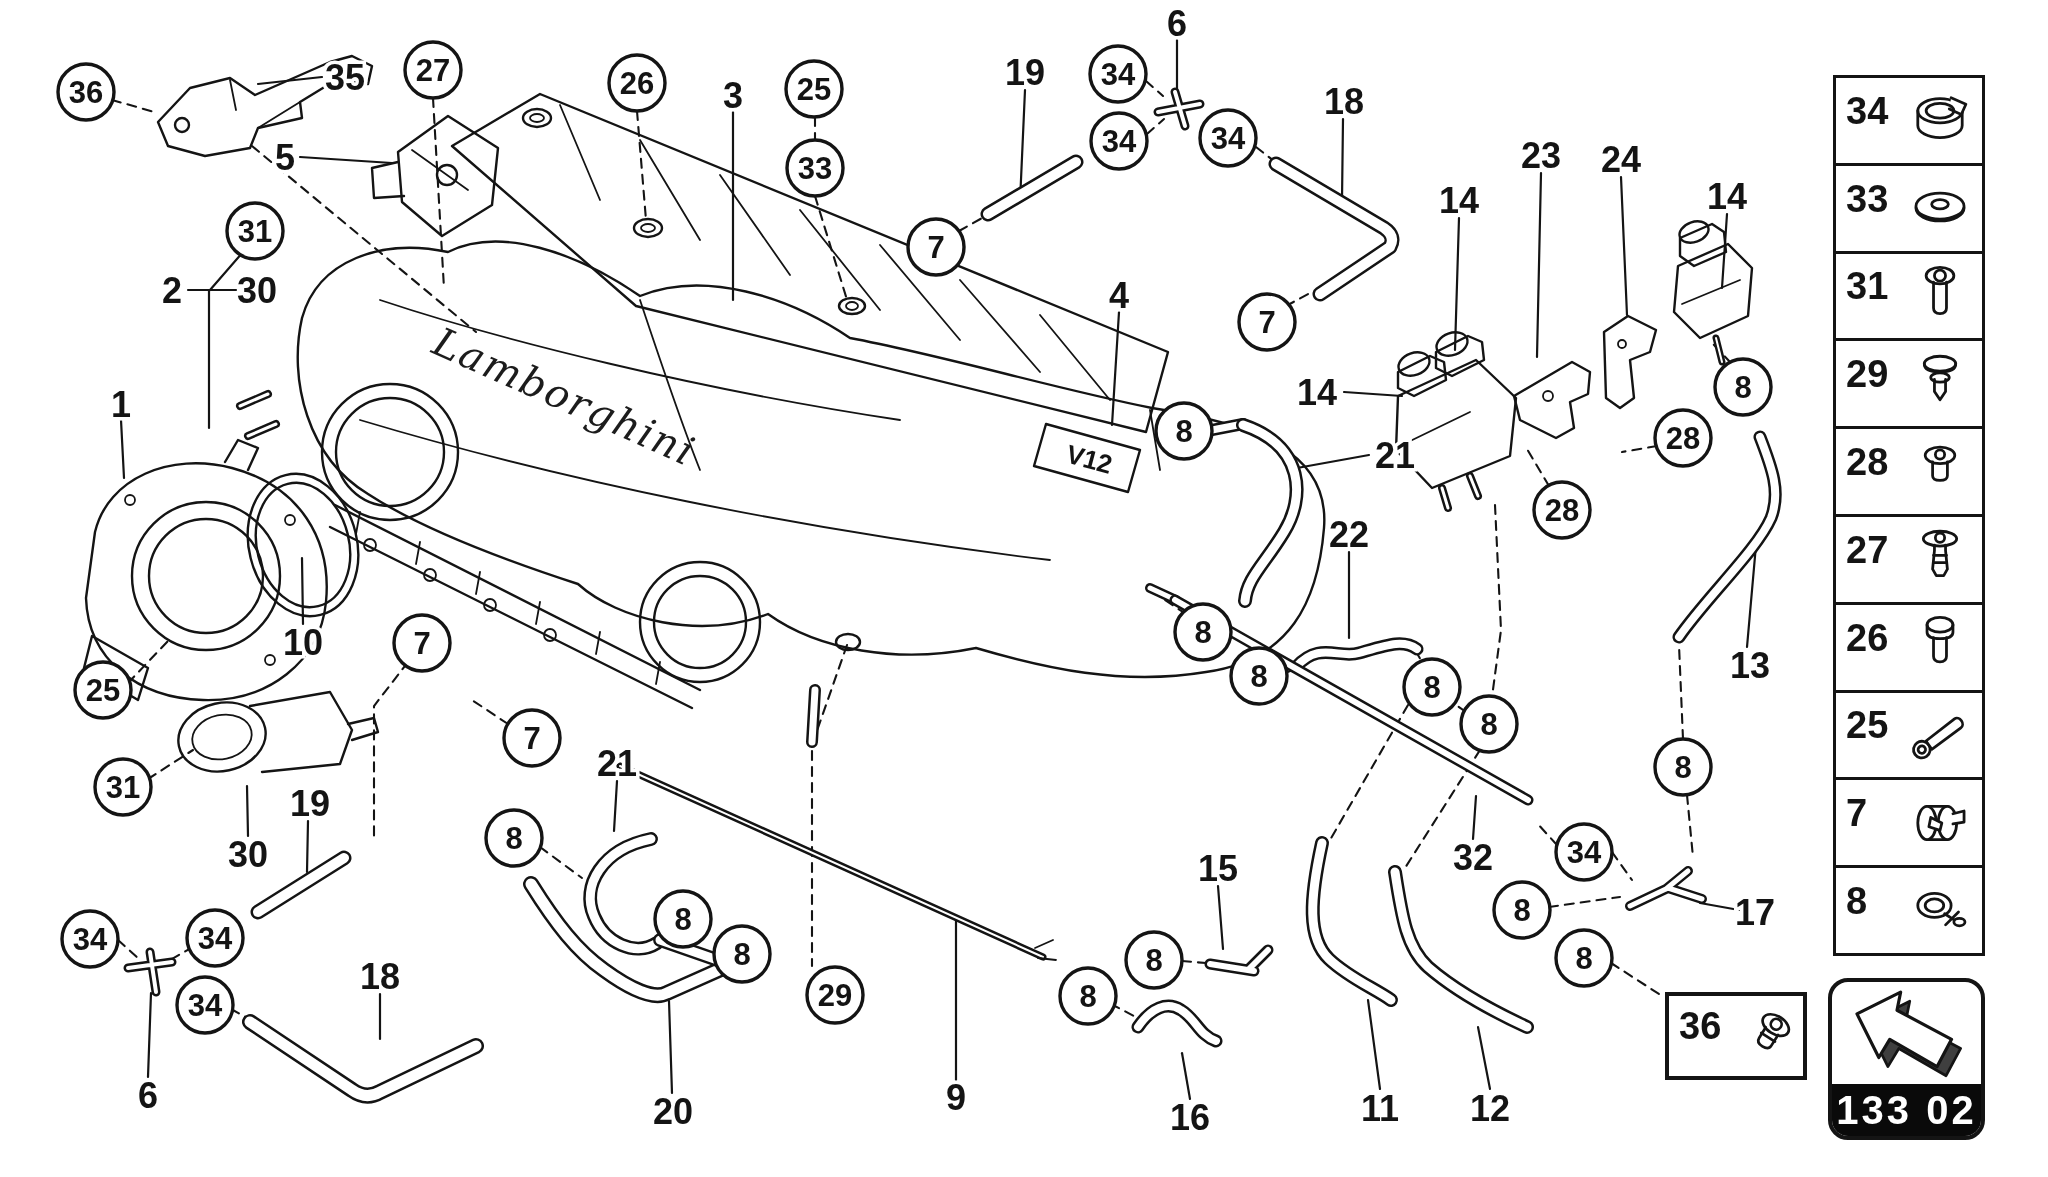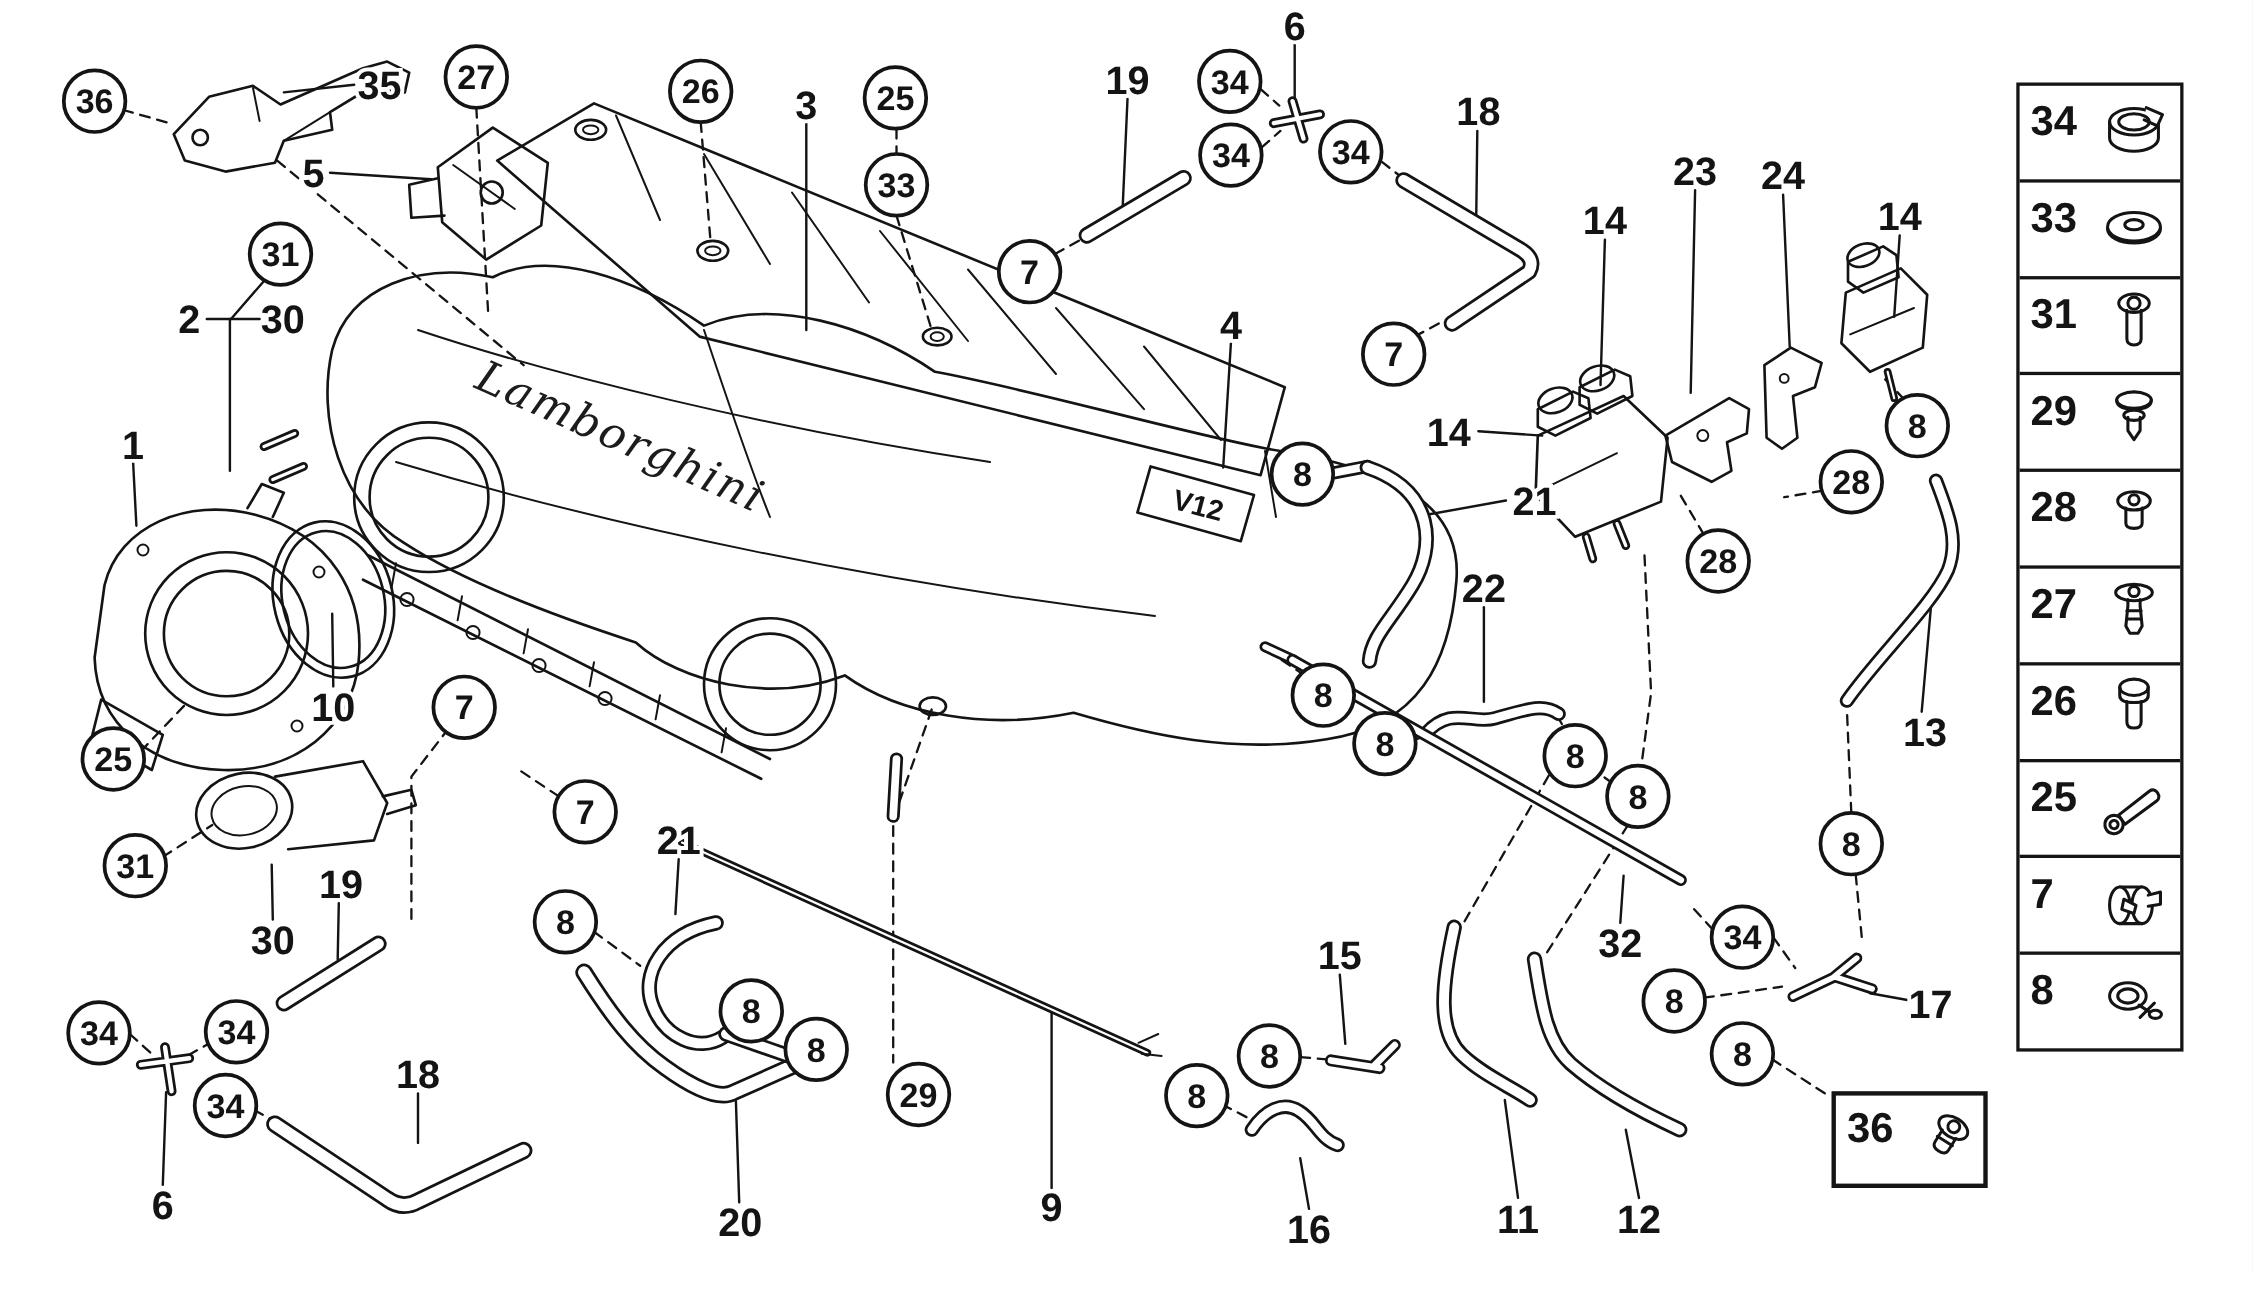--- a/index.html
+++ b/index.html
@@ -584,14 +584,23 @@
           <g transform="rotate(32 40 38)">
             <ellipse cx="40" cy="26" rx="16" ry="10"></ellipse>
             <circle cx="40" cy="25" r="6" fill="none"></circle>
             <path d="M32,34 v14 q0,6 8,6 q8,0 8,-6 v-14" fill="none"></path>
             <path d="M31,42 h18" fill="none"></path>
           </g>
         </svg>
       </div>
   </div>
 
+  <div class="navbox">
+    <div class="nav-arrow">
+      <svg width="120" height="100" viewBox="0 0 130 110">
+        <path d="M20,44 L68,20 L64,40 L124,72 L108,102 L56,72 L44,92 Z" fill="#3f3f3f" stroke="#141414" stroke-width="3" stroke-linejoin="round"></path>
+        <path d="M10,34 L58,10 L54,30 L114,62 L98,92 L46,62 L34,82 Z" fill="#ffffff" stroke="#141414" stroke-width="3.5" stroke-linejoin="round"></path>
+      </svg>
+    </div>
+    <div class="nav-code">133 02</div>
+  </div>
 
 </div>
 
 </body></html>

